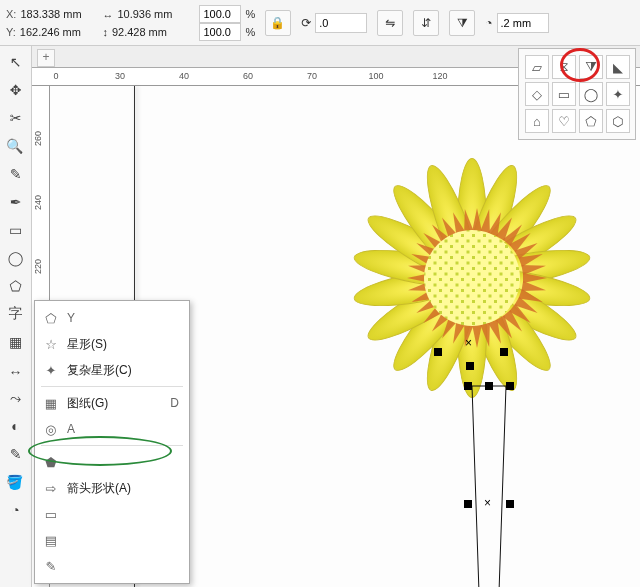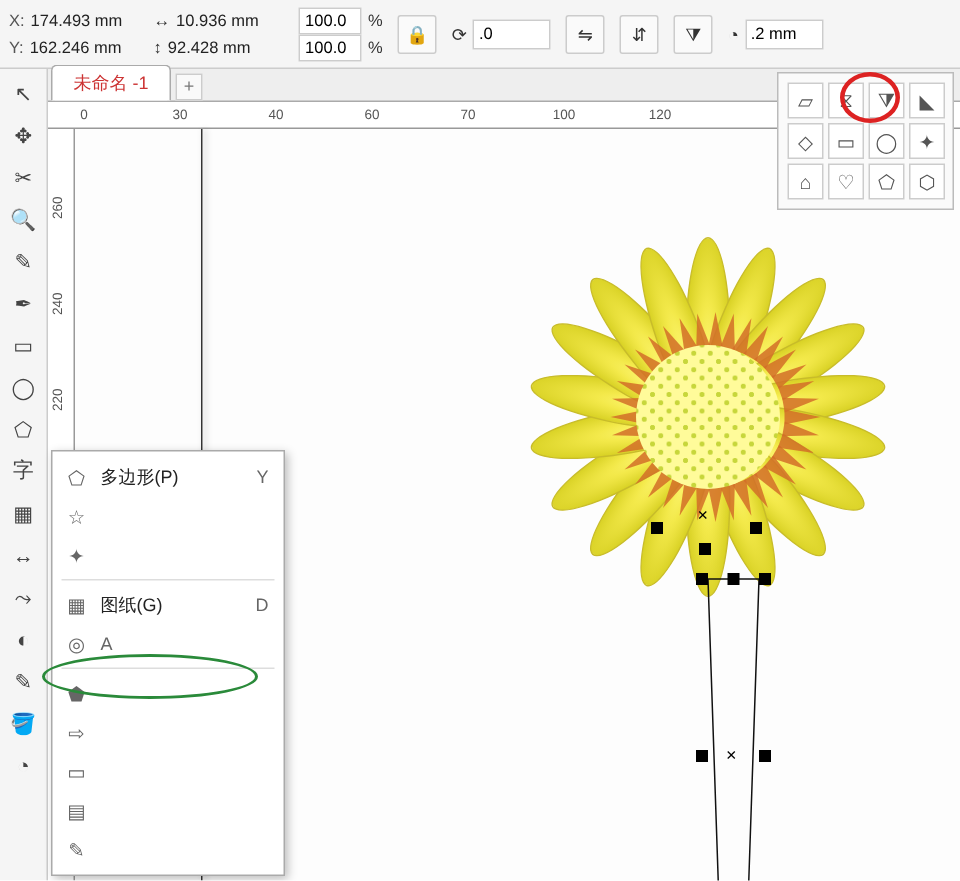--- a/index.html
+++ b/index.html
@@ -138,21 +138,21 @@
     border:2px solid #2a8a3a; border-radius:50%; pointer-events:none;
   }
 </style>
 </head>
 <body>
 
 <div class="topbar">
   <div class="coord-block">
     <div class="coord-row">
         <span class="coord-label">X:</span>
-        <span class="coord-val">174.493 mm</span>
+        <span class="coord-val">183.338 mm</span>
       </div>
     <div class="coord-row">
         <span class="coord-label">Y:</span>
         <span class="coord-val">162.246 mm</span>
       </div>
   </div>
   <div class="size-block">
     <div class="coord-row">
         <span>↔</span>
         <span class="coord-val">10.936 mm</span>
@@ -180,21 +180,20 @@
   <div class="topbtn">⇋</div>
   <div class="topbtn">⇵</div>
   <div class="topbtn">⧩</div>
   <div style="display:flex;align-items:center;gap:4px">
     <span>◔</span>
     <input class="mini-input" value=".2 mm" style="">
   </div>
 </div>
 
 <div class="tabbar">
-  <div class="tab">未命名 -1</div>
   <div class="tabplus">+</div>
 </div>
 
 <div class="toolcol">
   <div class="tool">↖</div>
   <div class="tool">✥</div>
   <div class="tool">✂</div>
   <div class="tool">🔍</div>
   <div class="tool">✎</div>
   <div class="tool">✒</div>
@@ -325,46 +324,48 @@
   <div class="sp">⌂</div>
   <div class="sp">♡</div>
   <div class="sp">⬠</div>
   <div class="sp">⬡</div>
 </div>
 <div class="red-circle"></div>
 
 <div class="context-menu">
   <div class="cm-item">
       <span class="ico">⬠</span>
-      <span class="lab">多边形(P)</span>
       <span class="acc">Y</span>
     </div>
   <div class="cm-item">
       <span class="ico">☆</span>
+      <span class="lab">星形(S)</span>
       <span class="acc"></span>
     </div>
   <div class="cm-item">
       <span class="ico">✦</span>
+      <span class="lab">复杂星形(C)</span>
     </div>
   <div class="cm-sep"></div>
   <div class="cm-item">
       <span class="ico">▦</span>
       <span class="lab">图纸(G)</span>
       <span class="acc">D</span>
     </div>
   <div class="cm-item">
       <span class="ico">◎</span>
       <span class="acc">A</span>
     </div>
   <div class="cm-sep"></div>
   <div class="cm-item">
       <span class="ico">⬟</span>
     </div>
   <div class="cm-item">
       <span class="ico">⇨</span>
+      <span class="lab">箭头形状(A)</span>
     </div>
   <div class="cm-item">
       <span class="ico">▭</span>
     </div>
   <div class="cm-item">
       <span class="ico">▤</span>
     </div>
   <div class="cm-item">
       <span class="ico">✎</span>
     </div>

